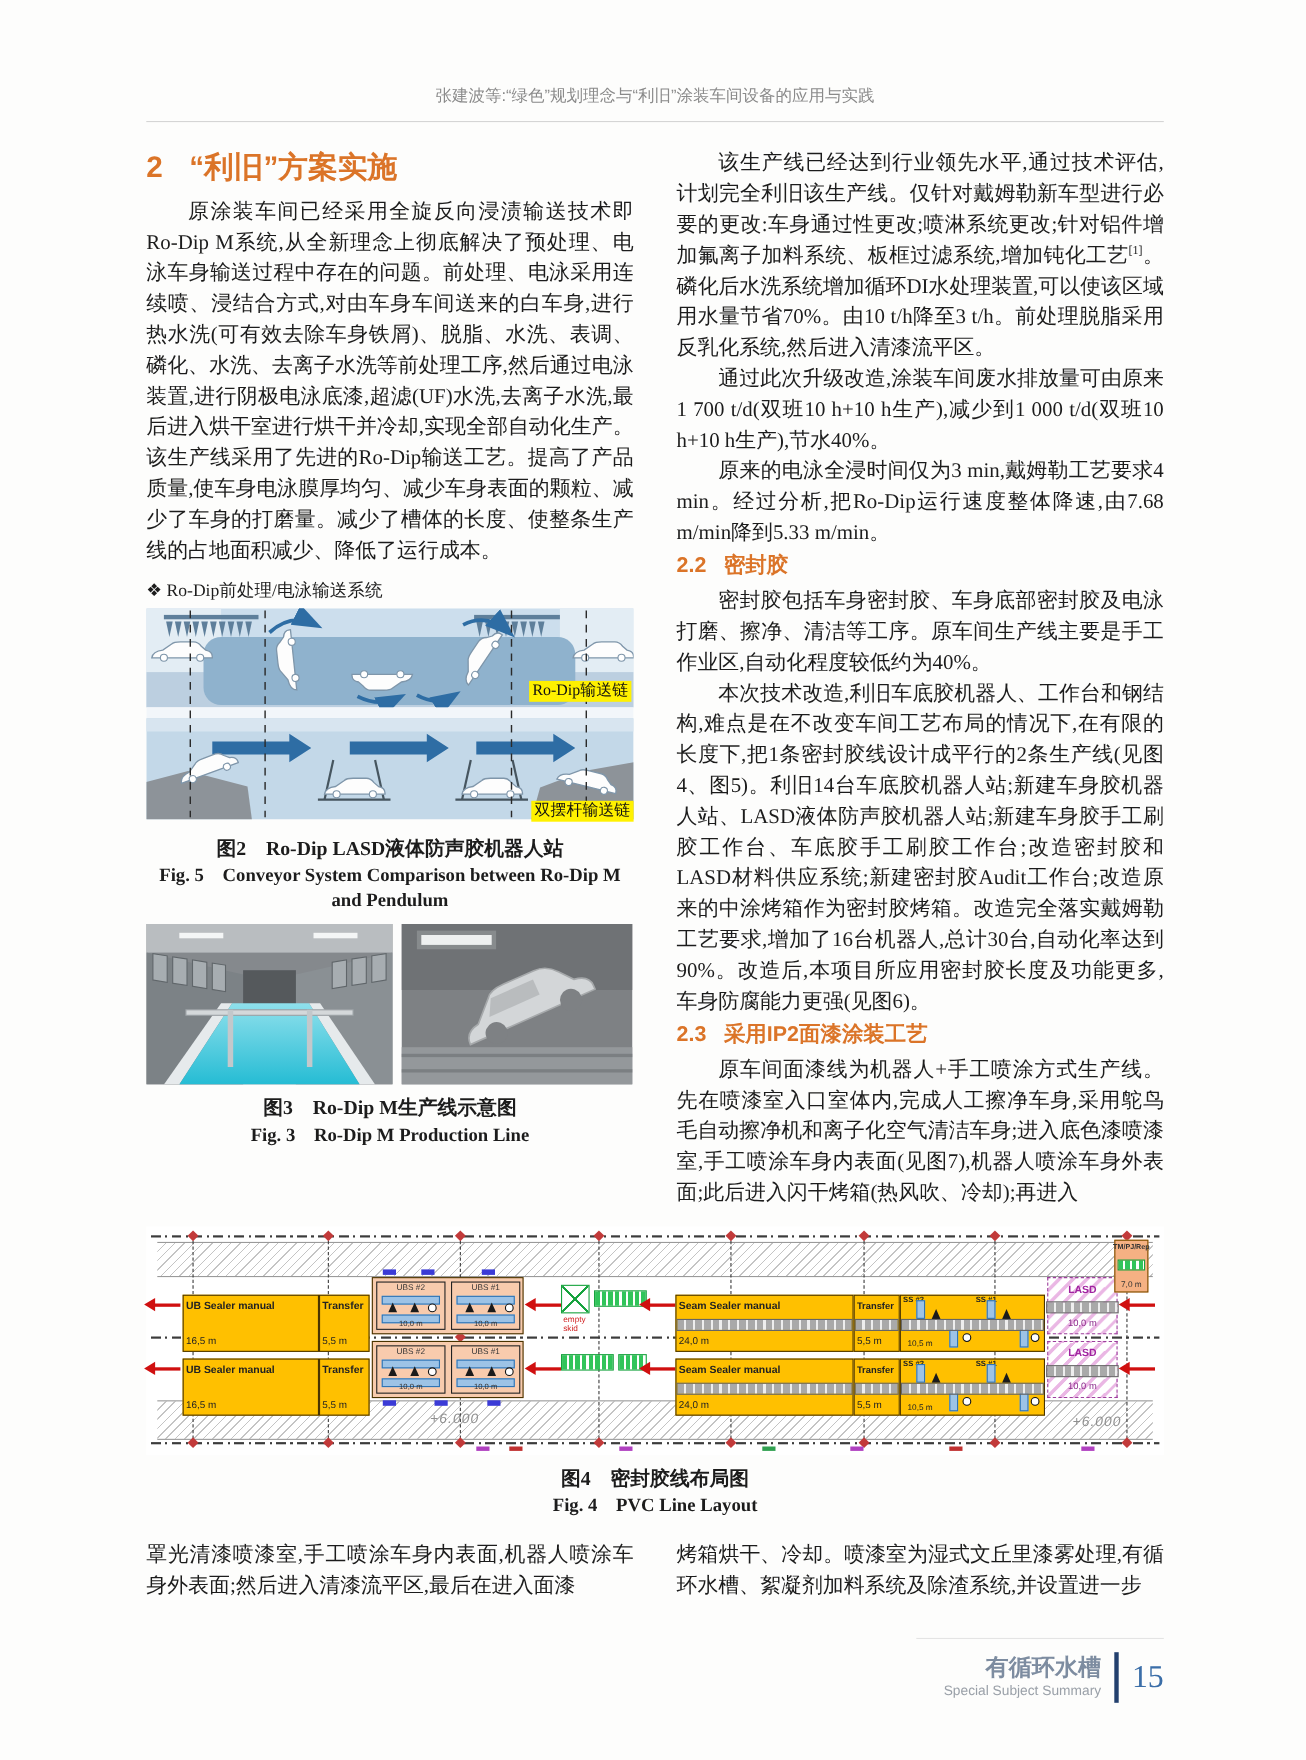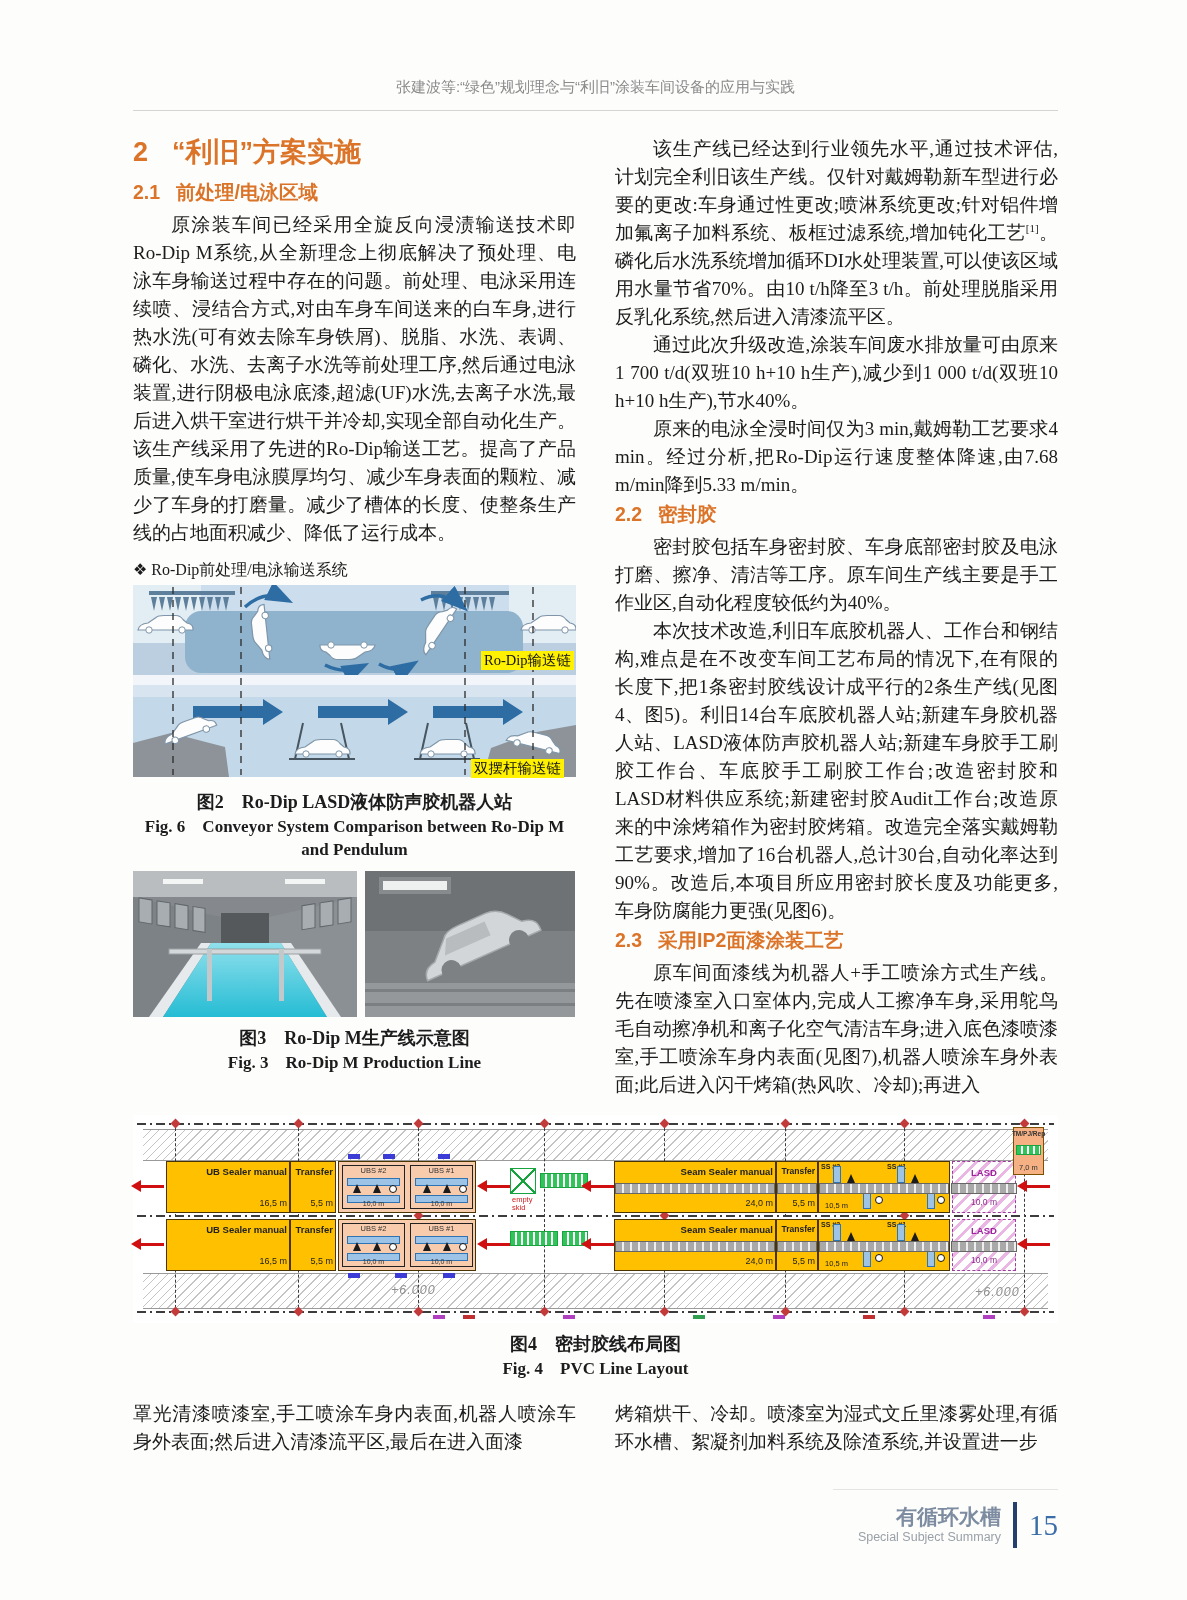--- a/index.html
+++ b/index.html
@@ -22,37 +22,37 @@
   
   .cap-cn{font-weight:bold;text-align:center;font-size:18px;margin-top:9px;line-height:25px;}
   .cap-en{font-weight:bold;text-align:center;font-size:17px;line-height:23px;
           font-family:"Liberation Serif",serif;}
   
   .fig2-label{font-size:16px;margin-top:12px;line-height:22px;}
   .fig2-wrap{position:relative;width:443px;margin-top:4px;}
   .ytag{position:absolute;background:#fff100;color:#111;font-size:14.5px;padding:0 3px;
         line-height:19px;white-space:nowrap;}
   .ytag1{right:2px;top:66px;}
-  .ytag2{right:12px;bottom:3px;margin-top:35px;}
+  .ytag2{right:0;bottom:3px;margin-top:35px;}
   
   .fig3-wrap{display:flex;gap:8px;margin-top:10px;}
   
   .fig4{position:relative;width:925px;height:208px;margin-top:16px;background:#fff;
         font-family:"Liberation Sans",sans-serif;}
   .f4-h{position:absolute;left:4px;right:4px;height:2px;
         background:repeating-linear-gradient(90deg,#3c3c3c 0 9px,transparent 9px 13px,#3c3c3c 13px 15px,transparent 15px 19px);}
   .f4-hatch{position:absolute;left:10px;right:10px;
         background:repeating-linear-gradient(135deg,#ffffff 0 5px,#c4c4c4 5px 6px);
         border-top:1px solid #9a9a9a;border-bottom:1px solid #9a9a9a;}
   .f4-v{position:absolute;top:8px;height:190px;border-left:1.4px dashed #3a3a3a;}
   .f4-d{position:absolute;width:7px;height:7px;background:#c23a3a;transform:rotate(45deg);}
   .f4-row{position:absolute;left:5px;height:52px;width:915px;}
-  .f4-box{position:absolute;top:0;height:52px;box-sizing:border-box;border:1.6px solid #4a3400;
+  .f4-box{position:absolute;top:16px;height:52px;box-sizing:border-box;border:1.6px solid #4a3400;
           background:#ffc000;display:flex;flex-direction:column;justify-content:space-between;
-          align-items:flex-end;padding:4px 2px;font-size:9.5px;font-weight:bold;color:#222;}
+          align-items:flex-start;padding:4px 2px;font-size:9.5px;font-weight:bold;color:#222;}
   .f4-box .len{font-weight:normal;font-size:9px;}
   .f4-orange{position:absolute;top:0;height:52px;box-sizing:border-box;border:1.4px solid #4a3400;
              background:#f8cbad;}
   .f4-ubs{position:absolute;top:3px;height:44px;box-sizing:border-box;border:1.2px solid #222;
           background:#f8cbad;font-size:7.5px;text-align:center;color:#333;}
   .rail-h{position:absolute;left:4px;right:4px;height:6px;background:#9dc3e6;border:1px solid #2e74b5;}
   .rail-v{position:absolute;width:6px;height:15px;background:#9dc3e6;border:1px solid #2e74b5;}
   .rbt{position:absolute;width:0;height:0;border-left:4px solid transparent;
        border-right:4px solid transparent;border-bottom:9px solid #1b1b1b;}
   .rbc{position:absolute;width:6px;height:6px;border:1.2px solid #111;border-radius:50%;background:#fff;}
@@ -102,24 +102,20 @@
   <div class="hdr">张建波等:“绿色”规划理念与“利旧”涂装车间设备的应用与实践</div>
   <hr class="hdr-rule">
 
   <div class="cols">
 
     <div class="col">
       <h1 class="sec">
         <span>2</span>
         <span>“利旧”方案实施</span>
       </h1>
-      <h2 class="sub">
-        <span>2.1</span>
-        <span>前处理/电泳区域</span>
-      </h2>
       <p class="body">原涂装车间已经采用全旋反向浸渍输送技术即Ro-Dip M系统,从全新理念上彻底解决了预处理、电泳车身输送过程中存在的问题。前处理、电泳采用连续喷、浸结合方式,对由车身车间送来的白车身,进行热水洗(可有效去除车身铁屑)、脱脂、水洗、表调、磷化、水洗、去离子水洗等前处理工序,然后通过电泳装置,进行阴极电泳底漆,超滤(UF)水洗,去离子水洗,最后进入烘干室进行烘干并冷却,实现全部自动化生产。该生产线采用了先进的Ro-Dip输送工艺。提高了产品质量,使车身电泳膜厚均匀、减少车身表面的颗粒、减少了车身的打磨量。减少了槽体的长度、使整条生产线的占地面积减少、降低了运行成本。</p>
 
       <div class="fig2-label">
         <span>❖</span>
         <span>Ro-Dip前处理/电泳输送系统</span>
       </div>
 
       <div class="fig2-wrap">
         <svg viewBox="0 0 443 192" width="443" height="192">
           <defs>
@@ -203,21 +199,21 @@
             <line x1="40" y1="2" x2="40" y2="190"></line>
             <line x1="108" y1="2" x2="108" y2="190"></line>
             <line x1="332" y1="2" x2="332" y2="190"></line>
             <line x1="400" y1="2" x2="400" y2="190"></line>
           </g>
         </svg>
         <span class="ytag ytag1">Ro-Dip输送链</span>
         <span class="ytag ytag2">双摆杆输送链</span>
       </div>
       <div class="cap-cn">图2　Ro-Dip LASD液体防声胶机器人站</div>
-      <div class="cap-en">Fig. 6　Conveyor System Comparison between Ro-Dip M</div>
+      <div class="cap-en">Fig. 5　Conveyor System Comparison between Ro-Dip M</div>
       <div class="cap-en">and Pendulum</div>
 
       <div class="fig3-wrap">
         <svg viewBox="0 0 224 146" width="224" height="146">
           <defs>
             <linearGradient id="pool" x1="0" y1="0" x2="0" y2="1">
               <stop offset="0" stop-color="#8fe0ec"></stop>
                 <stop offset="1" stop-color="#25bcd4"></stop>
             </linearGradient>
           </defs>

